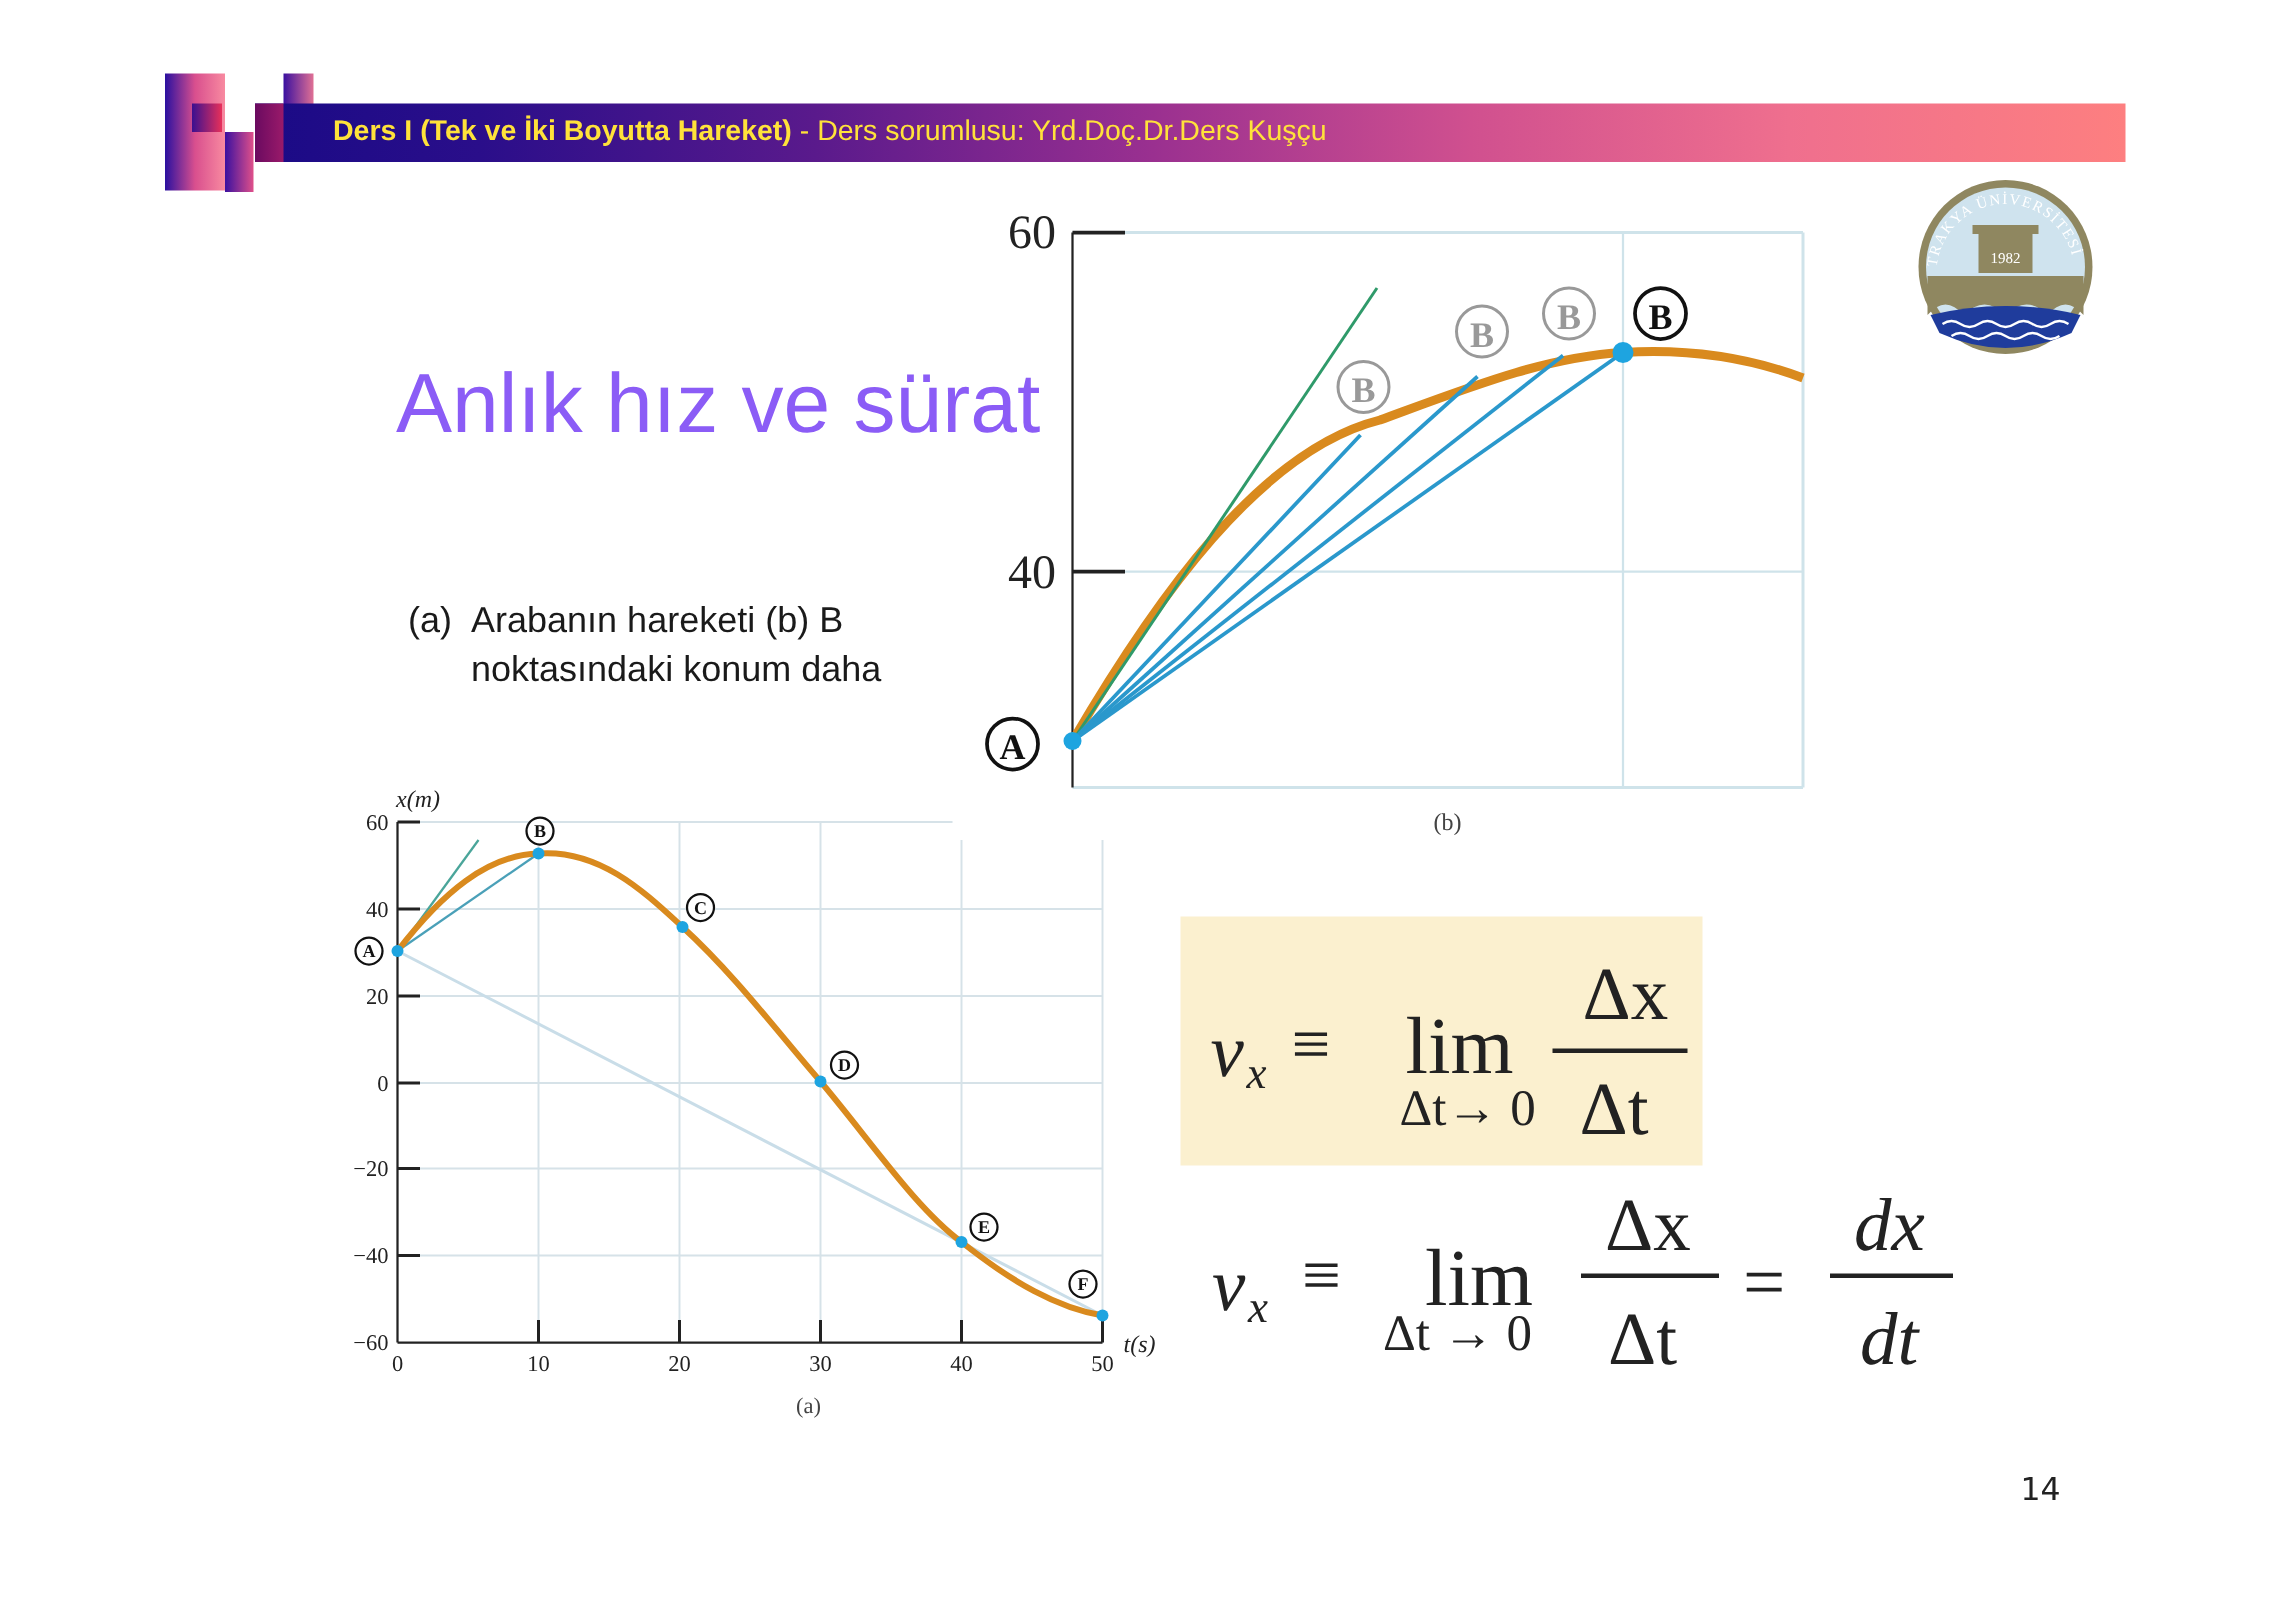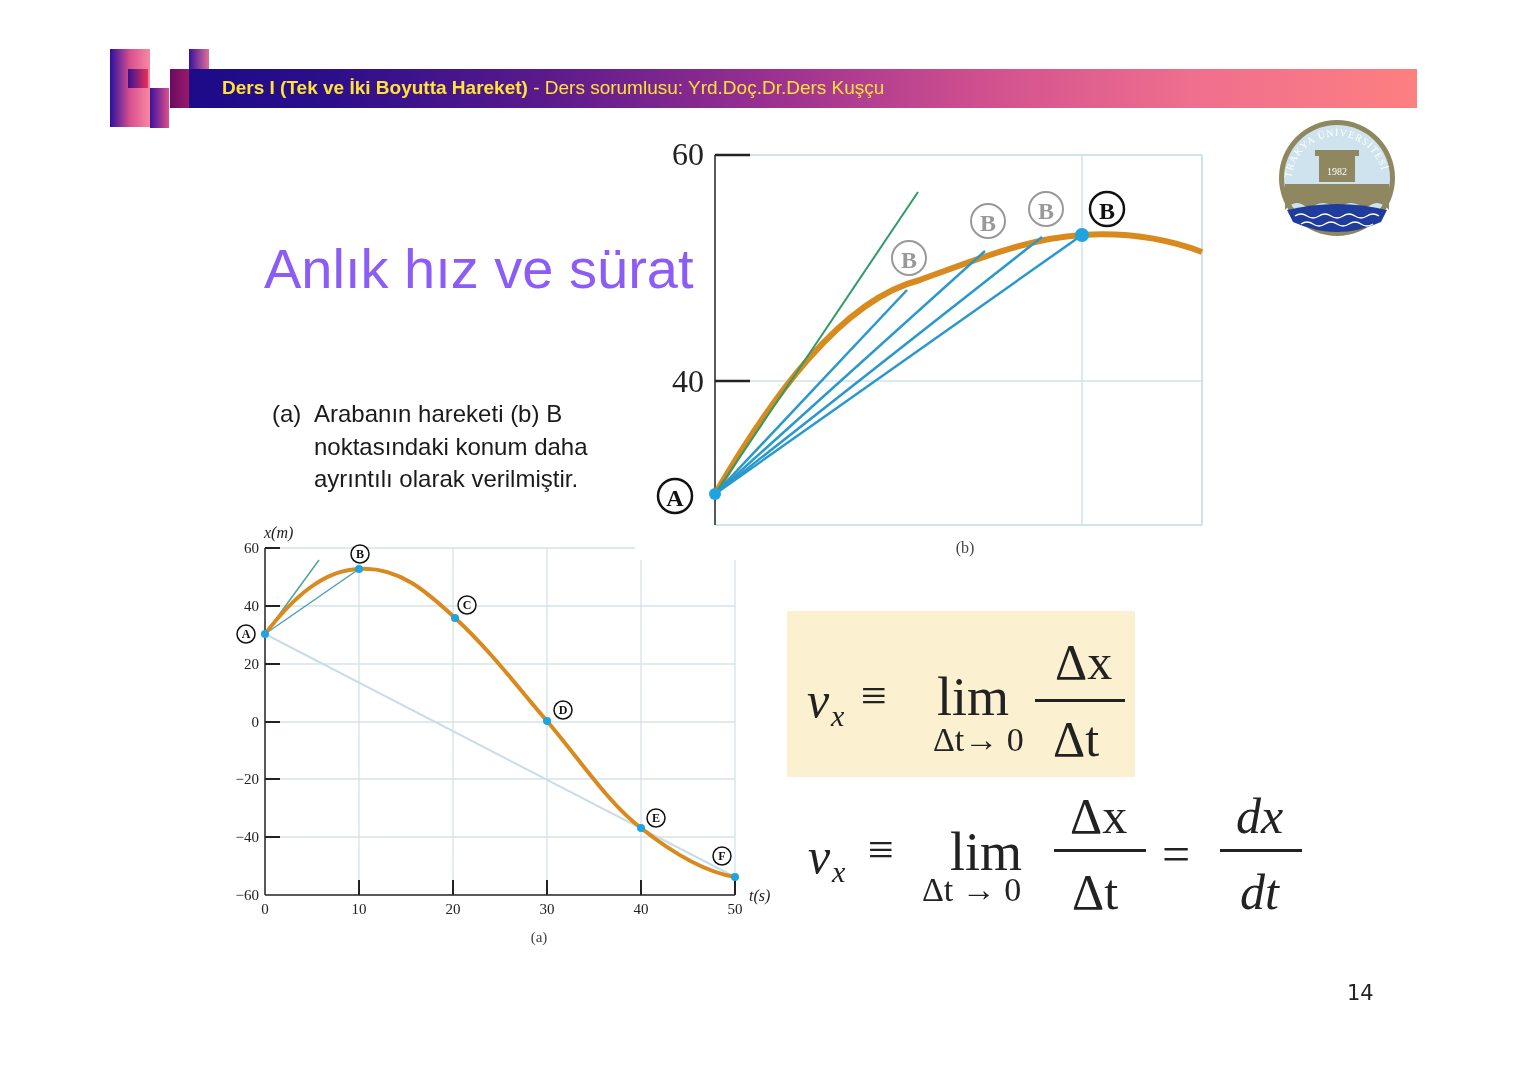--- a/index.html
+++ b/index.html
@@ -63,24 +63,20 @@
 
 <div class="caption">
   <div class="row">
       <span class="lbl">(a)</span>
       <span>Arabanın hareketi (b) B</span>
     </div>
   <div class="row">
       <span class="lbl"></span>
       <span>noktasındaki konum daha</span>
     </div>
-  <div class="row">
-      <span class="lbl"></span>
-      <span>ayrıntılı olarak verilmiştir.</span>
-    </div>
 </div>
 
 <div class="abs" style="left:640px;top:130px;width:580px;height:430px;">
   <svg width="580" height="430" viewBox="640 130 580 430">
     <line x1="715" y1="155" x2="1202" y2="155" stroke="#cfe3ea" stroke-width="2"></line>
     <line x1="715" y1="381" x2="1202" y2="381" stroke="#cfe3ea" stroke-width="1.5"></line>
     <line x1="1082" y1="155" x2="1082" y2="525" stroke="#cfe3ea" stroke-width="1.5"></line>
     <line x1="1202" y1="155" x2="1202" y2="525" stroke="#cfe3ea" stroke-width="2"></line>
     <line x1="715" y1="525" x2="1202" y2="525" stroke="#cfe3ea" stroke-width="2"></line>
     <line x1="715" y1="155" x2="715" y2="525" stroke="#222" stroke-width="1.5"></line>

